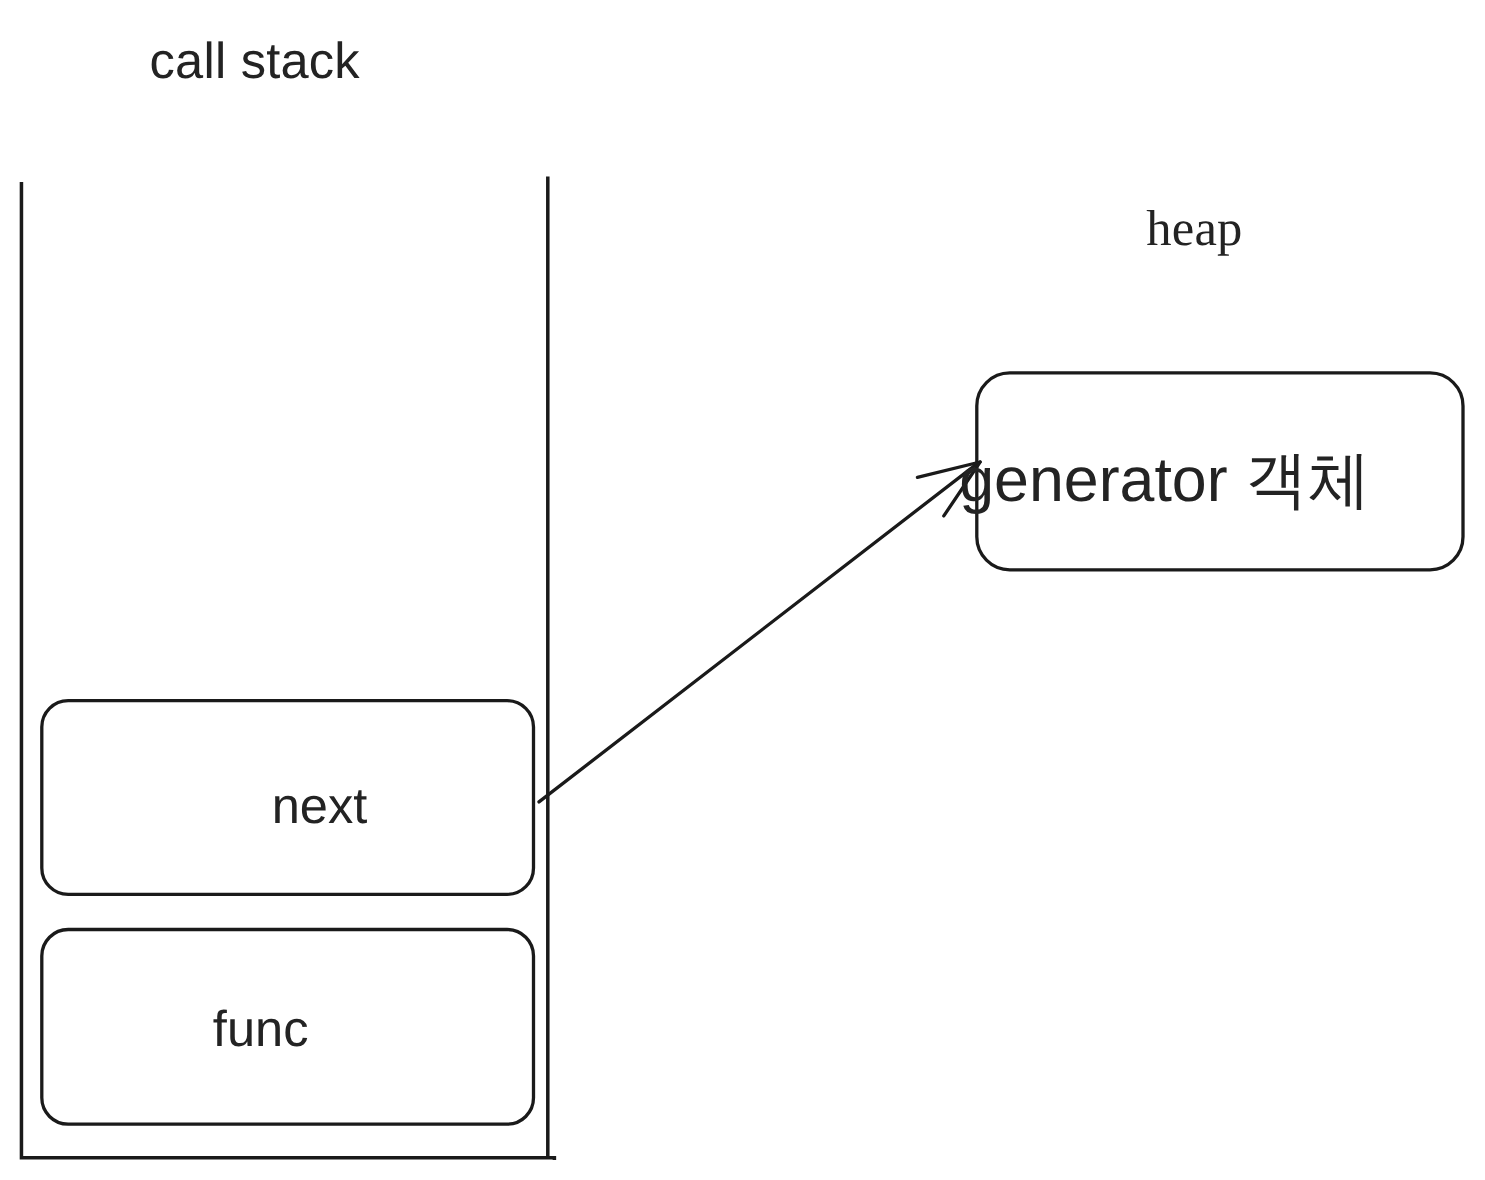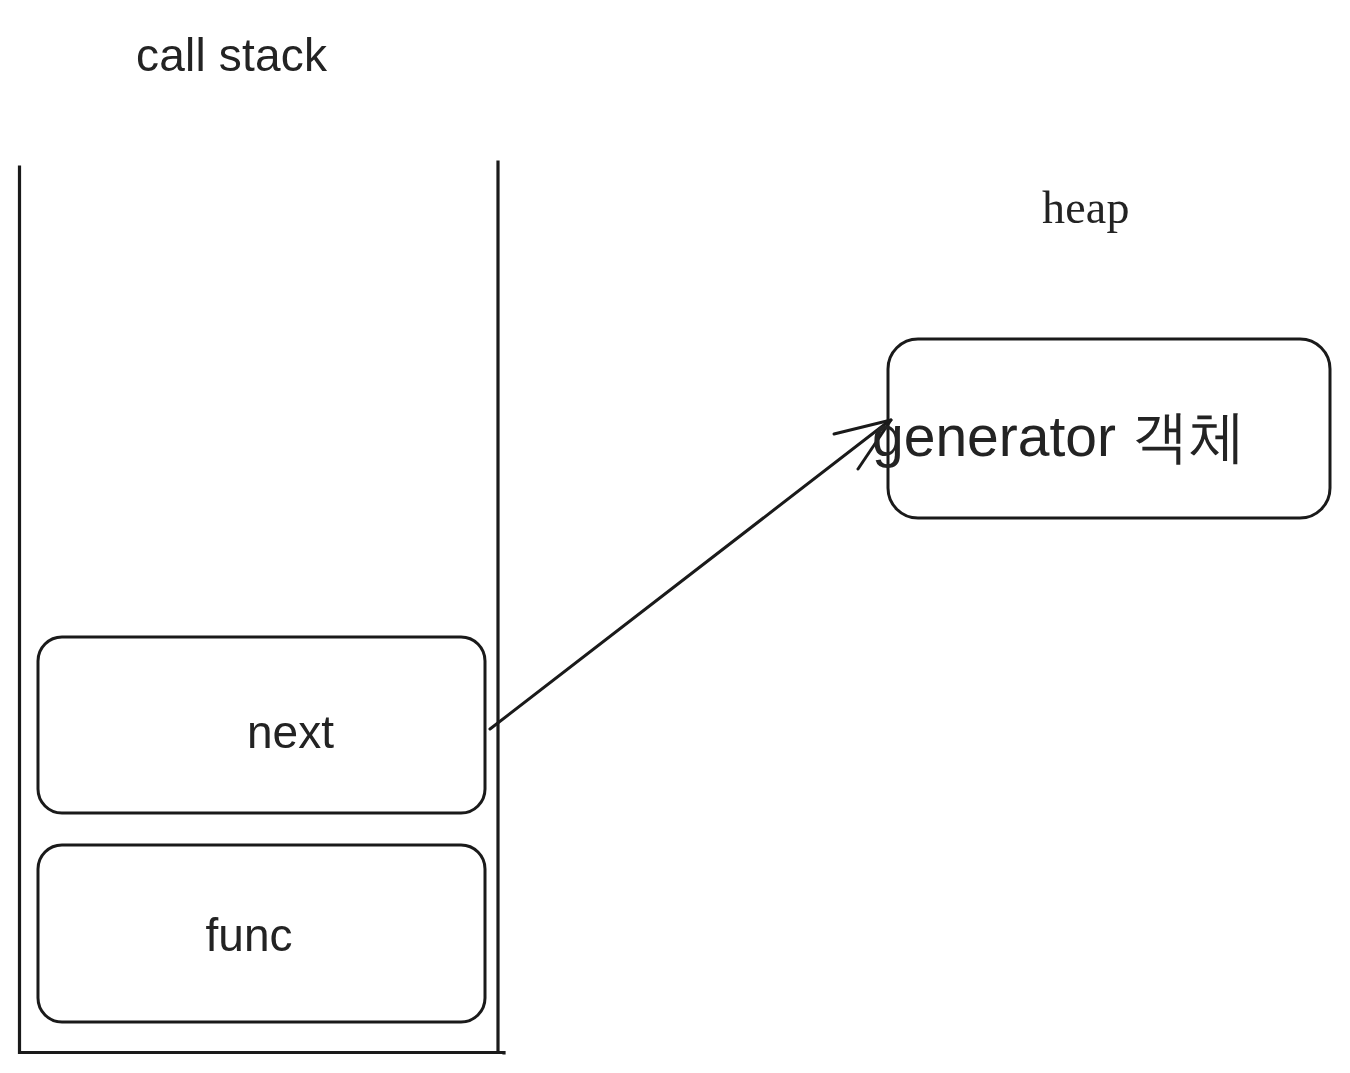--- a/index.html
+++ b/index.html
@@ -51,21 +51,20 @@
   }
   #frame-label-next {
     left: 38px;
     top: 709px;
     width: 505px;
   }
   #frame-label-func {
     left: 38px;
     top: 912px;
     width: 398px;
-    margin-left: 12px;
   }
   #heap-object-label {
     left: 872px;
     top: 408px;
     width: 442px;
     font-size: 57px;
     text-align: left;
   }
 </style>
 </head>

